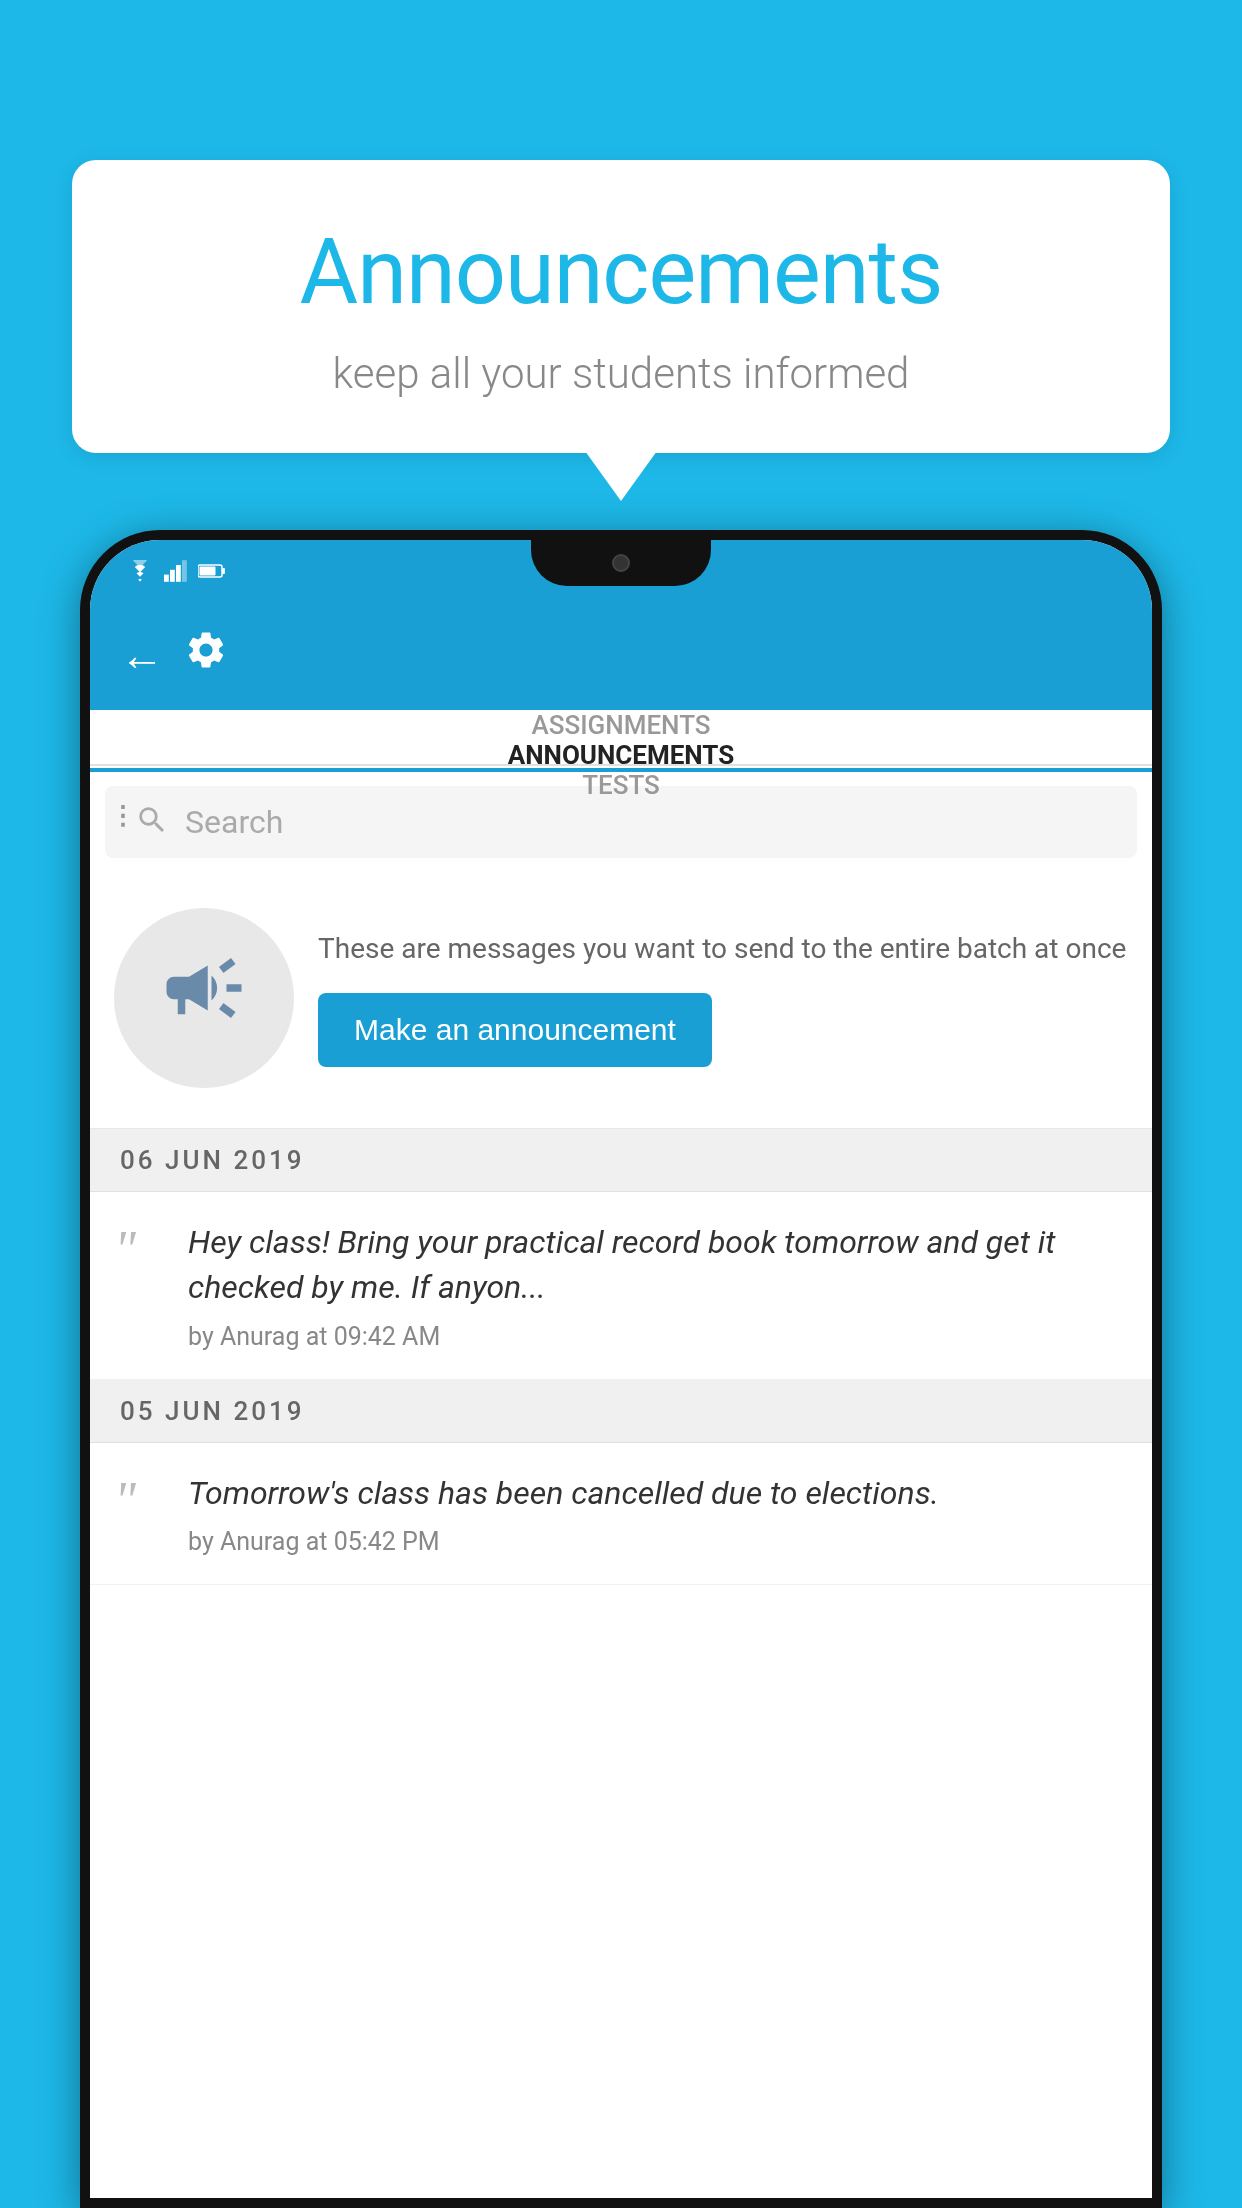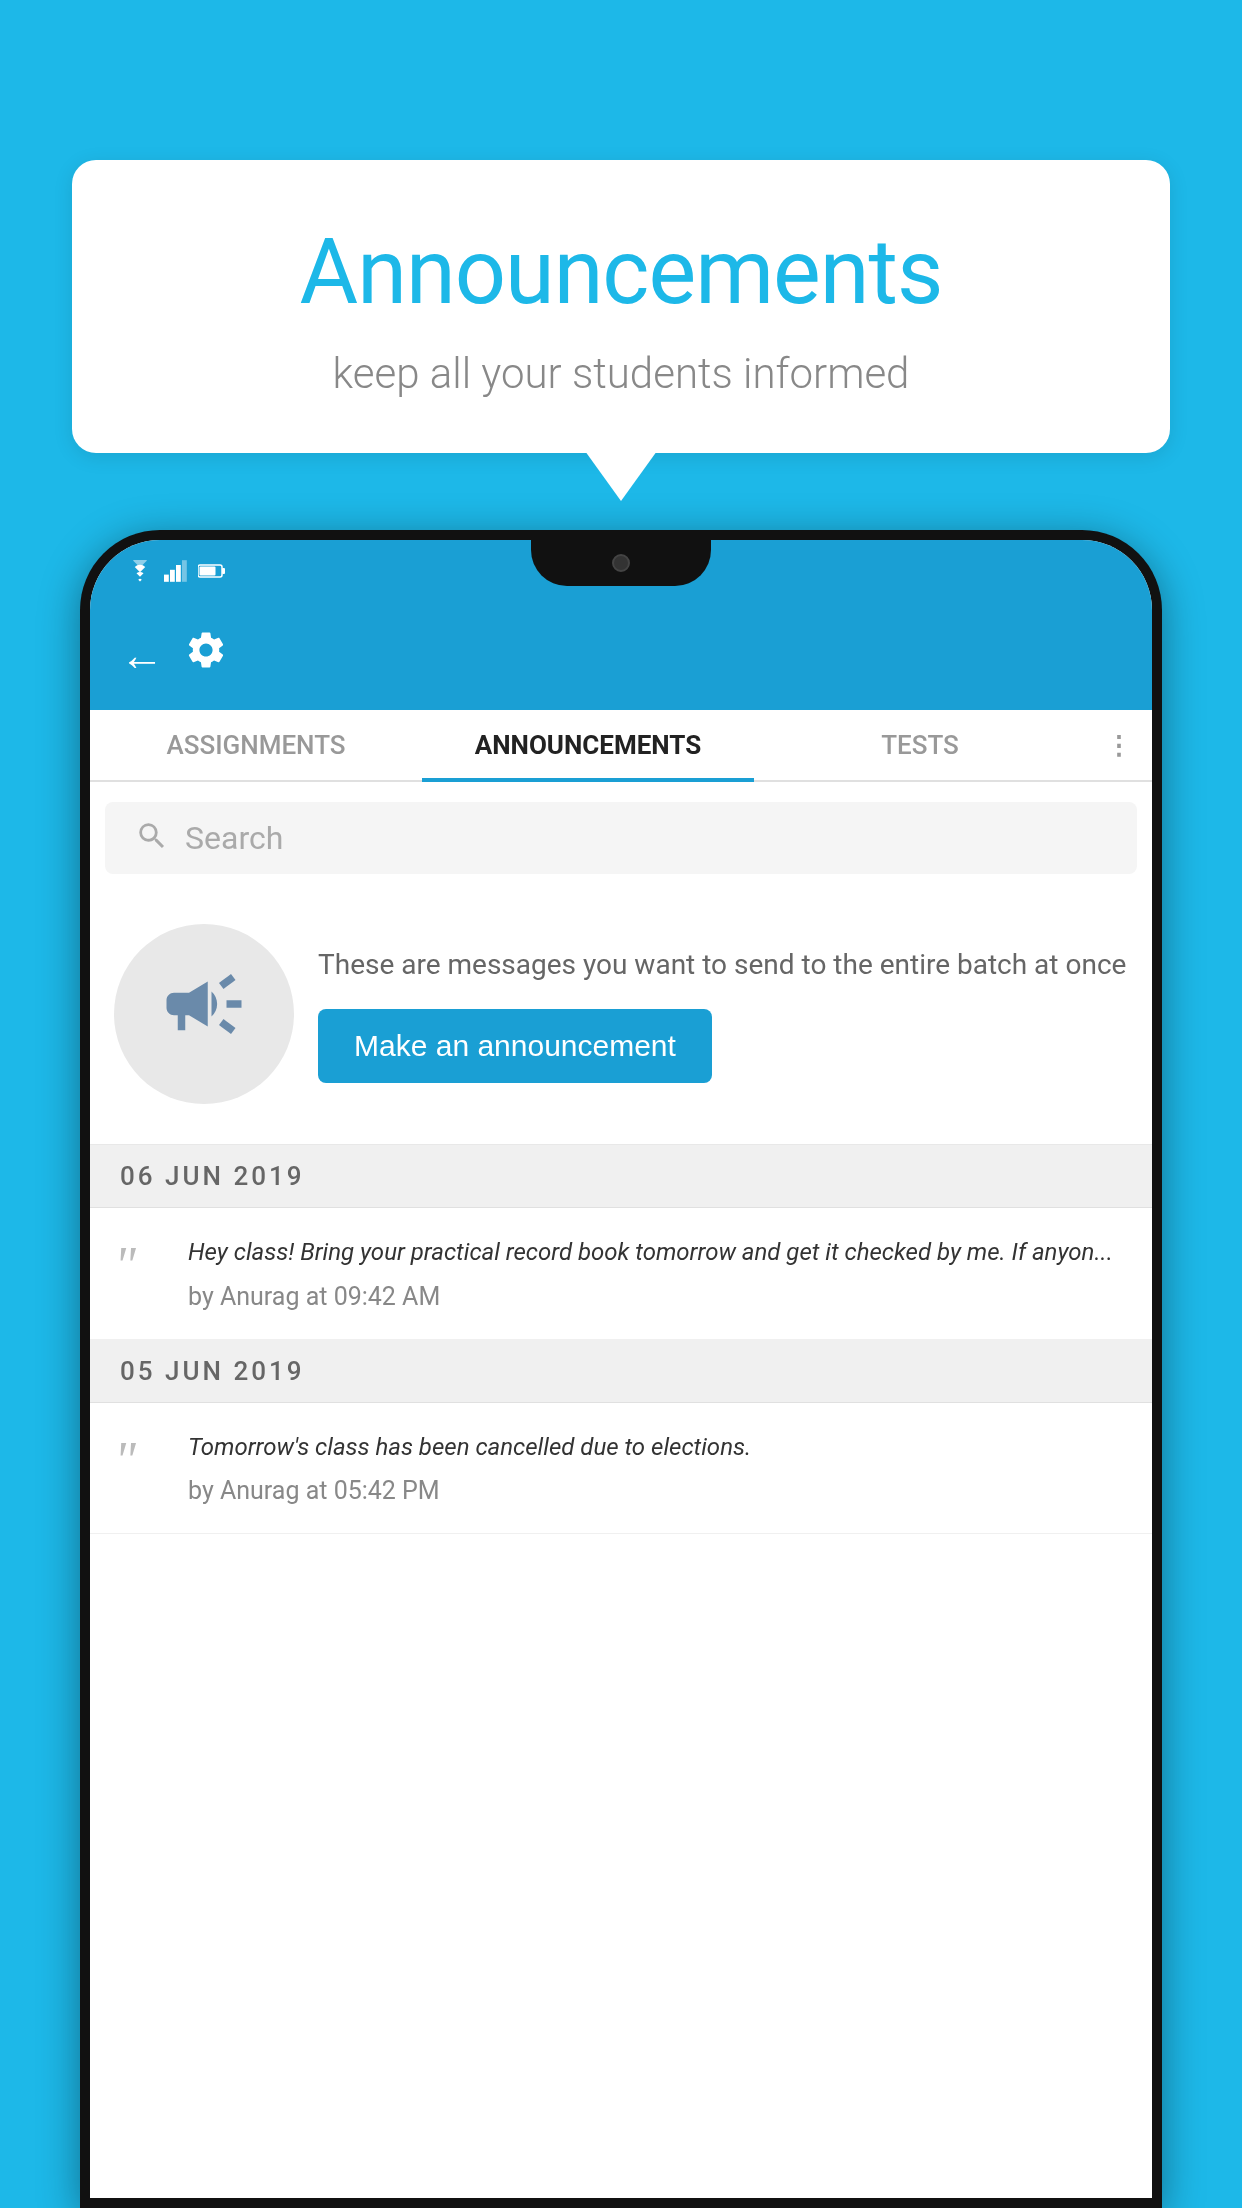--- a/index.html
+++ b/index.html
@@ -160,21 +160,22 @@
       color: white;
       font-size: 40px;
       cursor: pointer;
     }
 
     
     .tab-bar {
       background: white;
       display: flex;
       border-bottom: 2px solid #e0e0e0;
-      height: 72px;
+      height: 56px;
+      flex-direction: column;
     }
 
     .tab-item {
       flex: 1;
       display: flex;
       align-items: center;
       justify-content: center;
       font-size: 26px;
       font-weight: 500;
       color: #999;
@@ -305,21 +306,21 @@
       margin-top: 4px;
       flex-shrink: 0;
       width: 50px;
     }
 
     .announcement-content {
       flex: 1;
     }
 
     .announcement-text {
-      font-size: 24px;
+      font-size: 32px;
       color: #333;
       font-style: italic;
       line-height: 1.4;
       margin-bottom: 12px;
     }
 
     .announcement-meta {
       font-size: 25px;
       color: #888;
     }

